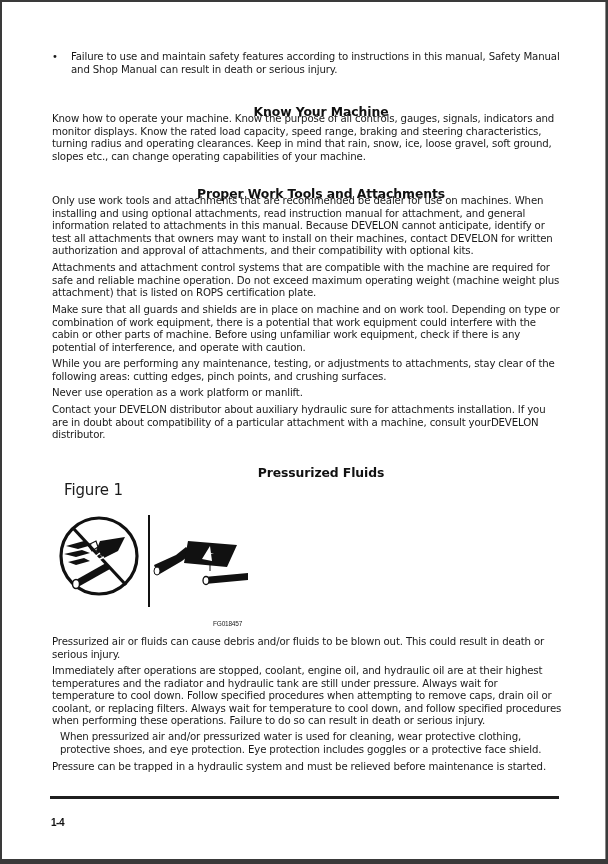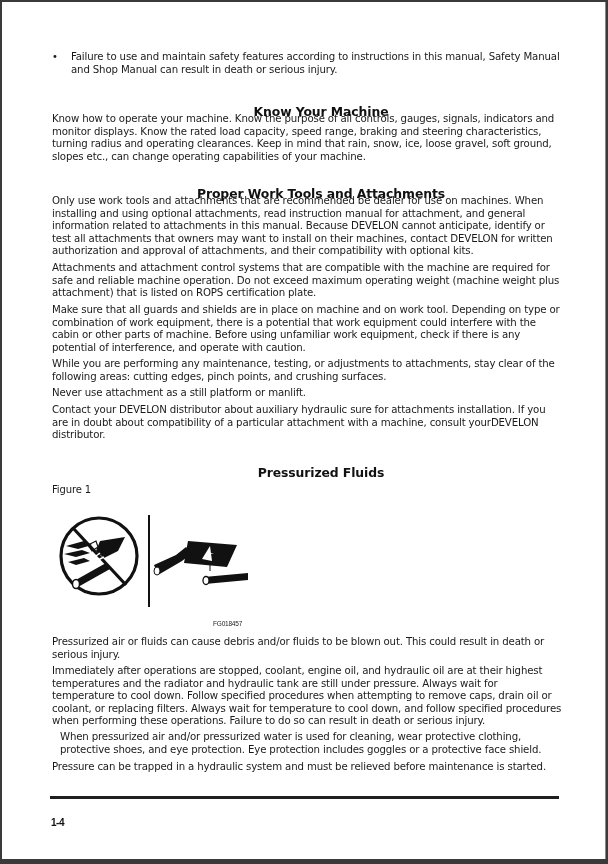--- a/index.html
+++ b/index.html
@@ -23,21 +23,21 @@
   }
   .abs { position: absolute; left: 0; width: 510px; }
   .bullet-row { position: absolute; left: 0; top: 49px; width: 510px; }
   .bullet-dot { position: absolute; left: 0; top: 0; font-size: 10px; }
   .bullet-text { margin-left: 19px; }
   h2 {
     margin: 14px; font-size: 12.4px; font-weight: bold; color: #111;
     letter-spacing: -0.1px; line-height: 14px; text-align: center;
   }
   p { margin: 0; }
-  .figure-label { font-size: 10px; }
+  .figure-label { font-size: 15px; margin-left: 12px; }
   .fig-code {
     position: absolute; left: 161px; top: 616px;
     font-family: "Liberation Sans", sans-serif; font-size: 6.5px; letter-spacing: -0.2px;
     color: #222;
   }
   .footer-rule {
     position: absolute; left: 48px; top: 794px; width: 509px; height: 3px; background: #1f1f1f;
   }
   .footer-title {
     position: absolute; left: 49px; top: 802px;
@@ -62,21 +62,21 @@
     </div>
 
     <h2 class="abs" style="top:89px;">Know Your Machine</h2>
     <p class="abs" style="top:111px;">Know how to operate your machine. Know the purpose of all controls, gauges, signals, indicators and monitor displays. Know the rated load capacity, speed range, braking and steering characteristics, turning radius and operating clearances. Keep in mind that rain, snow, ice, loose gravel, soft ground, slopes etc., can change operating capabilities of your machine.</p>
 
     <h2 class="abs" style="top:171px;">Proper Work Tools and Attachments</h2>
     <p class="abs" style="top:193px;">Only use work tools and attachments that are recommended be dealer for use on machines. When installing and using optional attachments, read instruction manual for attachment, and general information related to attachments in this manual. Because DEVELON cannot anticipate, identify or test all attachments that owners may want to install on their machines, contact DEVELON for written authorization and approval of attachments, and their compatibility with optional kits.</p>
     <p class="abs" style="top:260px;">Attachments and attachment control systems that are compatible with the machine are required for safe and reliable machine operation. Do not exceed maximum operating weight (machine weight plus attachment) that is listed on ROPS certification plate.</p>
     <p class="abs" style="top:302px;">Make sure that all guards and shields are in place on machine and on work tool. Depending on type or combination of work equipment, there is a potential that work equipment could interfere with the cabin or other parts of machine. Before using unfamiliar work equipment, check if there is any potential of interference, and operate with caution.</p>
     <p class="abs" style="top:356px;">While you are performing any maintenance, testing, or adjustments to attachments, stay clear of the following areas: cutting edges, pinch points, and crushing surfaces.</p>
-    <p class="abs" style="top:385px;">Never use attachment as a still platform or manlift.</p>
+    <p class="abs" style="top:385px;">Never use operation as a work platform or manlift.</p>
     <p class="abs" style="top:402px;">Contact your DEVELON distributor about auxiliary hydraulic sure for attachments installation. If you are in doubt about compatibility of a particular attachment with a machine, consult yourDEVELON distributor.</p>
 
     <h2 class="abs" style="top:450px;">Pressurized Fluids</h2>
     <p class="abs figure-label" style="top:482px;">Figure 1</p>
 
     <div class="abs" style="top:513px; left:2px; width:200px; height:95px;">
       <svg width="200" height="95" viewBox="0 0 200 95">
 
         <circle cx="45" cy="41" r="38" fill="none" stroke="#111" stroke-width="3.2"></circle>
         <line x1="19" y1="13" x2="72" y2="70" stroke="#111" stroke-width="3.2"></line>

